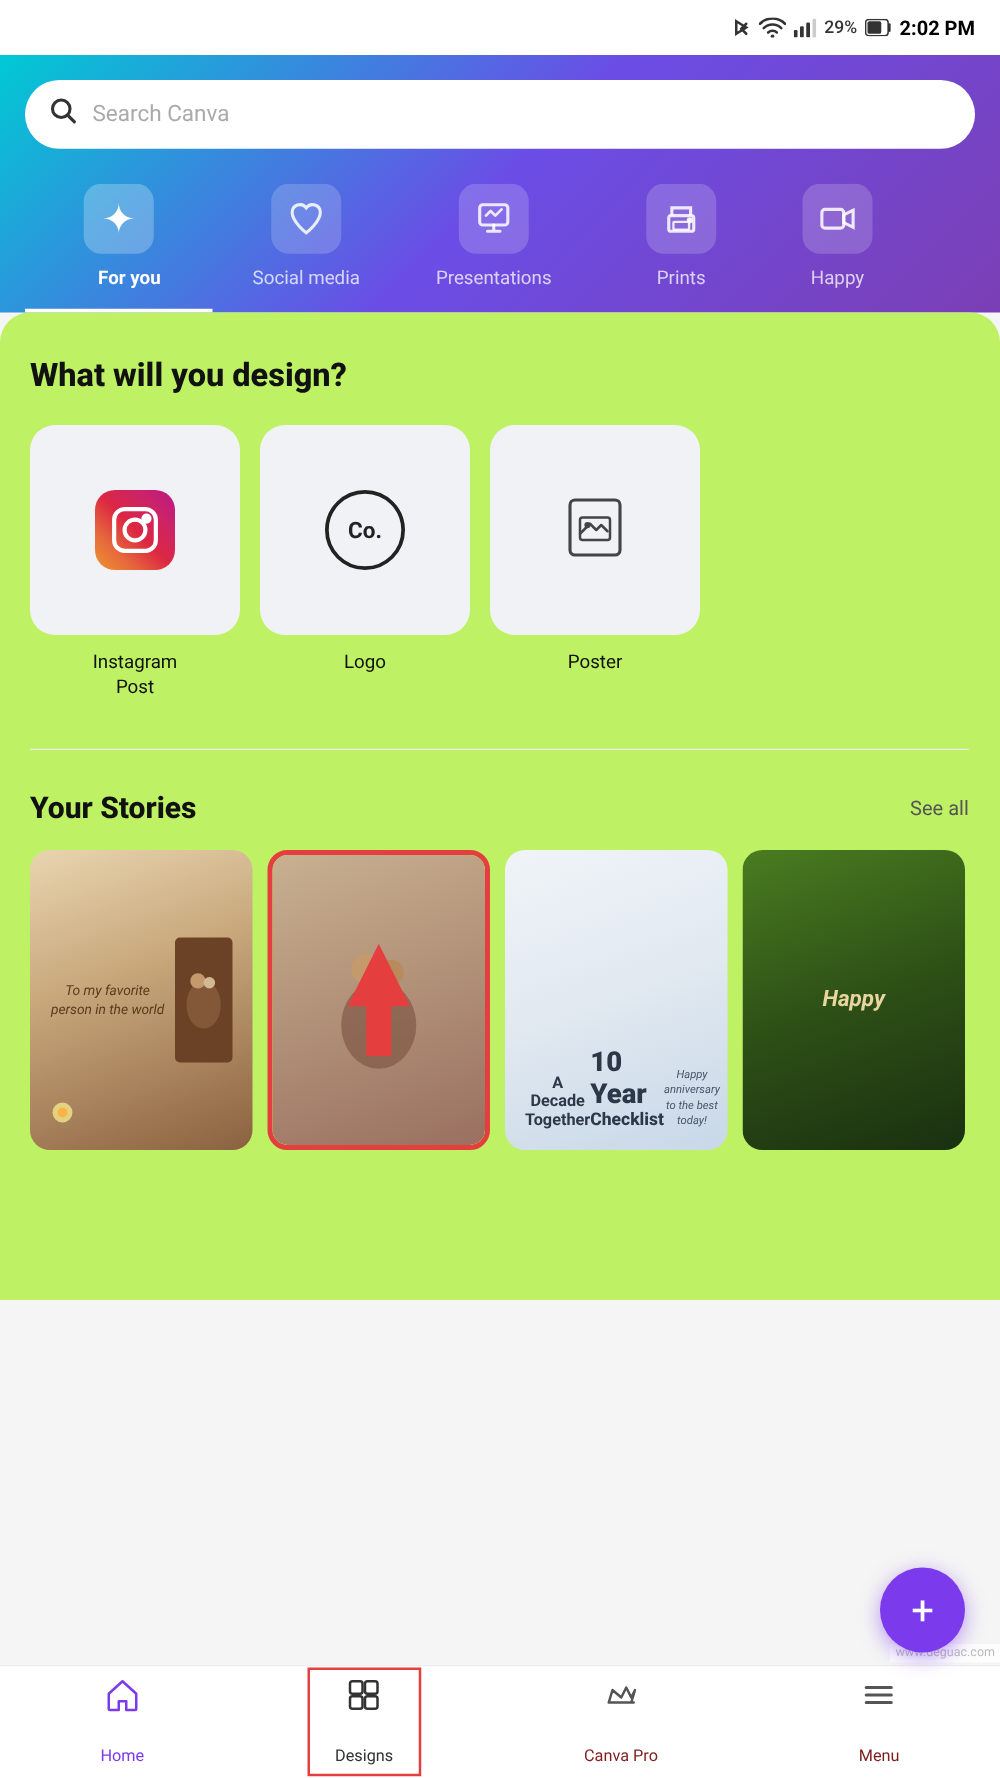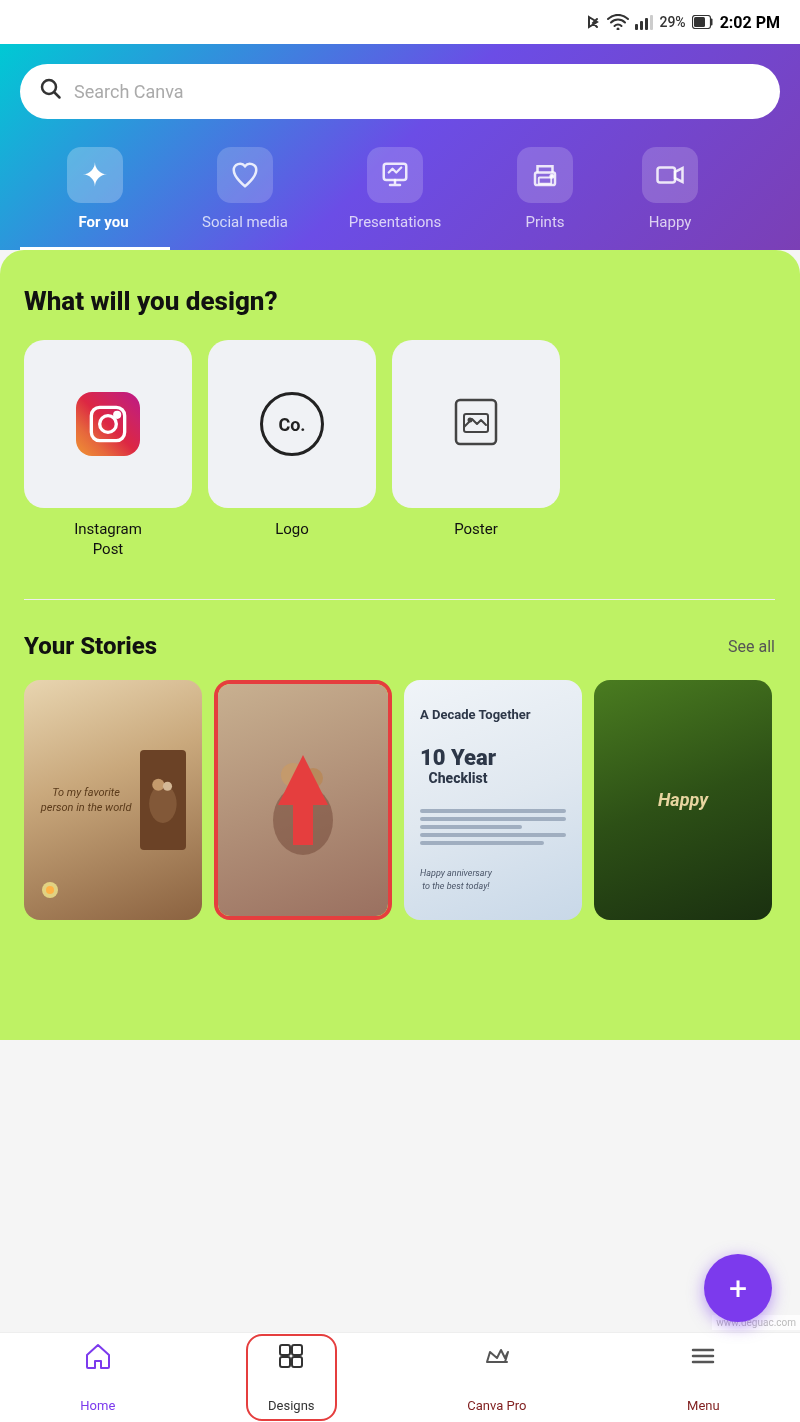--- a/index.html
+++ b/index.html
@@ -280,22 +280,22 @@
       display: flex;
       align-items: center;
       justify-content: center;
       pointer-events: none;
     }
 
     
     .story-3 {
       background: linear-gradient(160deg, #f0f4f8 0%, #e0e8f0 50%, #c8d8e8 100%);
       display: flex;
-      flex-direction: column;
-      align-items: flex-start;
+      flex-direction: row;
+      align-items: flex-end;
       justify-content: space-around;
       padding: 16px;
     }
     .checklist-title {
       font-size: 13px;
       font-weight: 700;
       color: #2d3748;
       text-align: center;
     }
     .checklist-year {
@@ -382,21 +382,21 @@
       color: #7f1d1d;
     }
     .nav-icon {
       font-size: 24px;
       color: #555;
     }
 
     
     .nav-item.designs-active {
       border: 2px solid #e53e3e;
-      border-radius: 16px;
+      border-radius: 0;
       padding: 6px 20px;
     }
     .nav-item.designs-active .nav-label { color: #333; }
 
     
     .watermark {
       position: fixed;
       bottom: 92px;
       right: 0;
       font-size: 10px;

